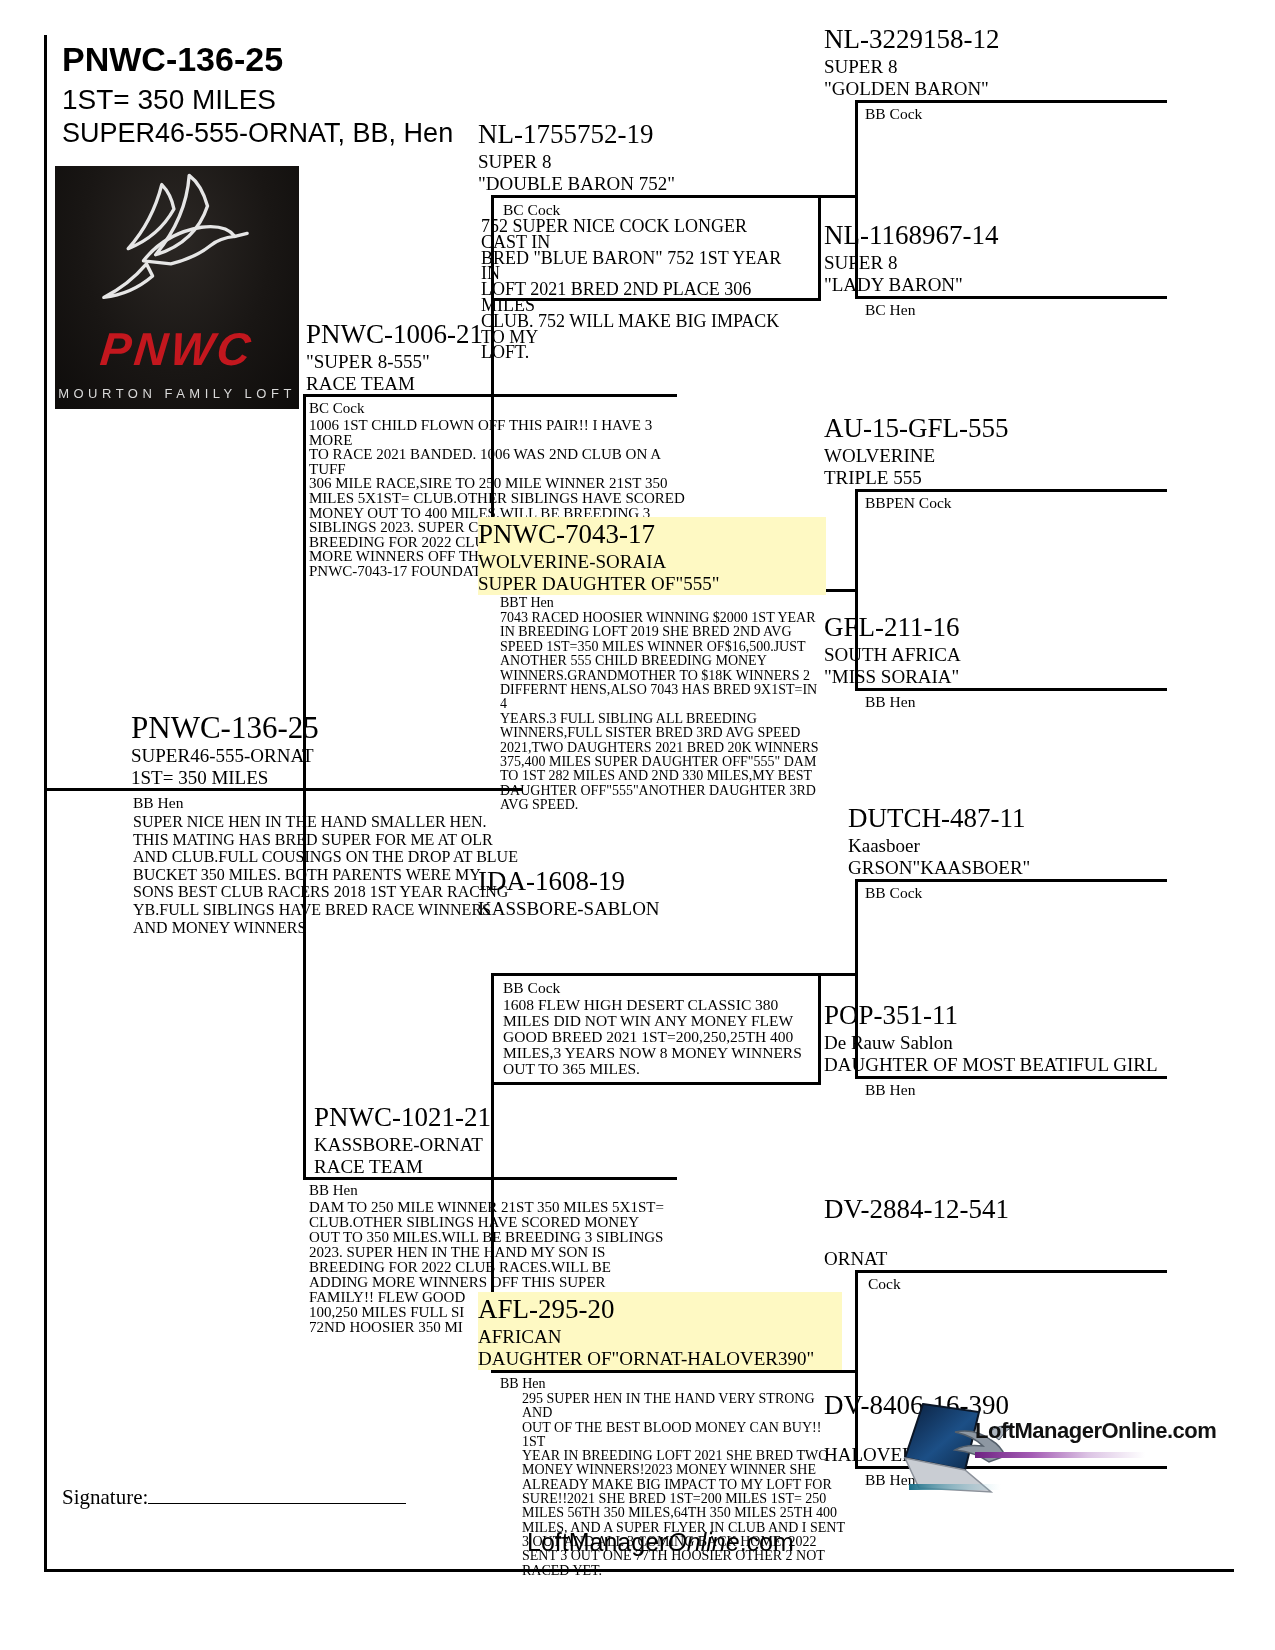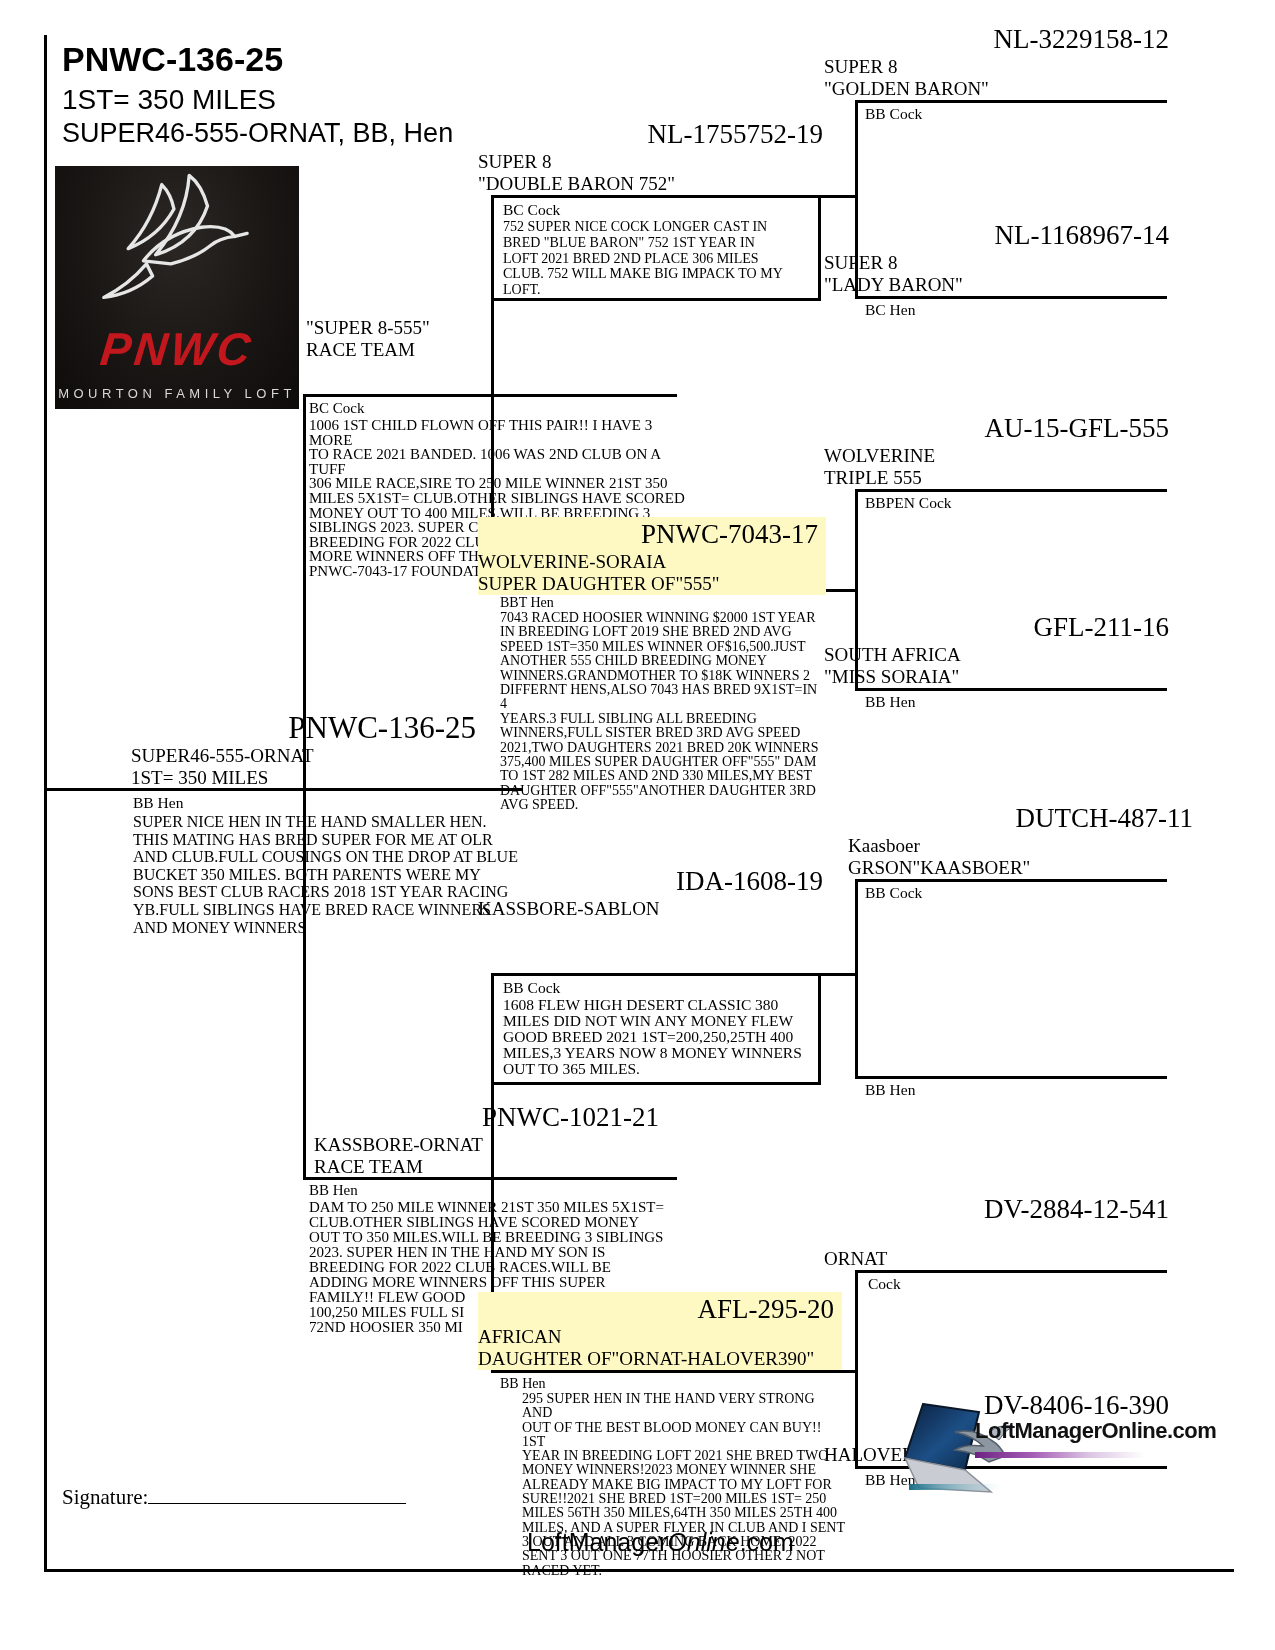--- a/index.html
+++ b/index.html
@@ -1,21 +1,21 @@
 <!DOCTYPE html>
 <html><head>
 <meta charset="utf-8">
 <style>
   html,body{margin:0;padding:0;background:#ffffff;}
   .page{position:relative;width:1275px;height:1650px;background:#fff;overflow:hidden;
         font-family:"Liberation Serif","DejaVu Serif",serif;color:#000;}
   .hline{position:absolute;height:3px;background:#000;}
   .vline{position:absolute;width:3px;background:#000;}
   .bird{position:absolute;width:345px;}
-  .g-band{font-size:27px;height:34px;line-height:34px;white-space:nowrap;text-align:right;}
+  .g-band{font-size:27px;height:34px;line-height:34px;white-space:nowrap;}
   .g-sub{font-size:19px;height:22px;line-height:22px;white-space:nowrap;}
   .band-lg .g-band{font-size:31px;}
   .sex{position:absolute;font-size:15.5px;line-height:17px;white-space:nowrap;}
   .desc{position:absolute;white-space:pre-line;}
   .descbox{position:absolute;border:3px solid #000;background:transparent;}
   .occlude{background:#fef9c3;z-index:5;padding-right:8px;}
   .hdr{position:absolute;left:62px;font-family:"Liberation Sans","DejaVu Sans",sans-serif;white-space:nowrap;}
   .loftlogo{position:absolute;left:55px;top:166px;width:244px;height:243px;
             background:radial-gradient(ellipse at 50% 30%,#2b2724 0%,#191614 55%,#0e0c0b 100%);
             text-align:center;}
@@ -93,20 +93,21 @@
   <div class="sex" style="left:133px;top:794px;">BB Hen</div>
   <div class="desc" style="left:133px;top:813px;width:402px;font-size:16px;line-height:17.6px;">SUPER NICE HEN IN THE HAND SMALLER HEN.
 THIS MATING HAS BRED SUPER FOR ME AT OLR
 AND CLUB.FULL COUSINGS ON THE DROP AT BLUE
 BUCKET 350 MILES. BOTH PARENTS WERE MY
 SONS BEST CLUB RACERS 2018 1ST YEAR RACING
 YB.FULL SIBLINGS HAVE BRED RACE WINNERS
 AND MONEY WINNERS</div>
 
   <div class="bird" style="left:306px;top:317px;">
+    <div class="g-band">PNWC-1006-21</div>
     <div class="g-sub">"SUPER 8-555"</div>
     <div class="g-sub">RACE TEAM</div>
   </div>
   <div class="sex" style="left:309px;top:400px;font-size:15px;">BC Cock</div>
   <div class="desc" style="left:309px;top:418px;width:380px;font-size:15px;line-height:14.6px;">1006 1ST CHILD FLOWN OFF THIS PAIR!! I HAVE 3 MORE
 TO RACE 2021 BANDED. 1006 WAS 2ND CLUB ON A TUFF
 306 MILE RACE,SIRE TO 250 MILE WINNER 21ST 350
 MILES 5X1ST= CLUB.OTHER SIBLINGS HAVE SCORED
 MONEY OUT TO 400 MILES.WILL BE BREEDING 3
 SIBLINGS 2023. SUPER COCK IN THE HAND MY SON IS
@@ -129,21 +130,21 @@
 FAMILY!! FLEW GOOD
 100,250 MILES FULL SI
 72ND HOOSIER 350 MI</div>
 
   <div class="bird" style="left:478px;top:117px;">
     <div class="g-band">NL-1755752-19</div>
     <div class="g-sub">SUPER 8</div>
     <div class="g-sub">"DOUBLE BARON 752"</div>
   </div>
   <div class="sex" style="left:503px;top:201px;font-size:15.5px;">BC Cock</div>
-  <div class="desc" style="left:503px;top:219px;width:310px;font-size:14px;line-height:15.8px;">752 SUPER NICE COCK LONGER CAST IN
+  <div class="desc" style="left:481px;top:219px;width:310px;font-size:18px;line-height:15.8px;">752 SUPER NICE COCK LONGER CAST IN
 BRED "BLUE BARON" 752 1ST YEAR IN
 LOFT 2021 BRED 2ND PLACE 306 MILES
 CLUB. 752 WILL MAKE BIG IMPACK TO MY
 LOFT.</div>
 
   <div class="bird occlude" style="left:478px;top:517px;width:340px;">
     <div class="g-band">PNWC-7043-17</div>
     <div class="g-sub">WOLVERINE-SORAIA</div>
     <div class="g-sub">SUPER DAUGHTER OF"555"</div>
   </div>
@@ -220,20 +221,25 @@
   </div>
   <div class="sex" style="left:865px;top:693px;">BB Hen</div>
 
   <div class="bird" style="left:824px;top:801px;margin-left:24px;">
     <div class="g-band">DUTCH-487-11</div>
     <div class="g-sub">Kaasboer</div>
     <div class="g-sub">GRSON"KAASBOER"</div>
   </div>
   <div class="sex" style="left:865px;top:884px;">BB Cock</div>
 
+  <div class="bird" style="left:824px;top:998px;">
+    <div class="g-band">POP-351-11</div>
+    <div class="g-sub">De Rauw Sablon</div>
+    <div class="g-sub">DAUGHTER OF MOST BEATIFUL GIRL</div>
+  </div>
   <div class="sex" style="left:865px;top:1081px;">BB Hen</div>
 
   <div class="bird" style="left:824px;top:1192px;">
     <div class="g-band">DV-2884-12-541</div>
     <div class="g-sub"></div>
     <div class="g-sub">ORNAT</div>
   </div>
   <div class="sex" style="left:868px;top:1275px;">Cock</div>
 
   <div class="bird" style="left:824px;top:1388px;">

